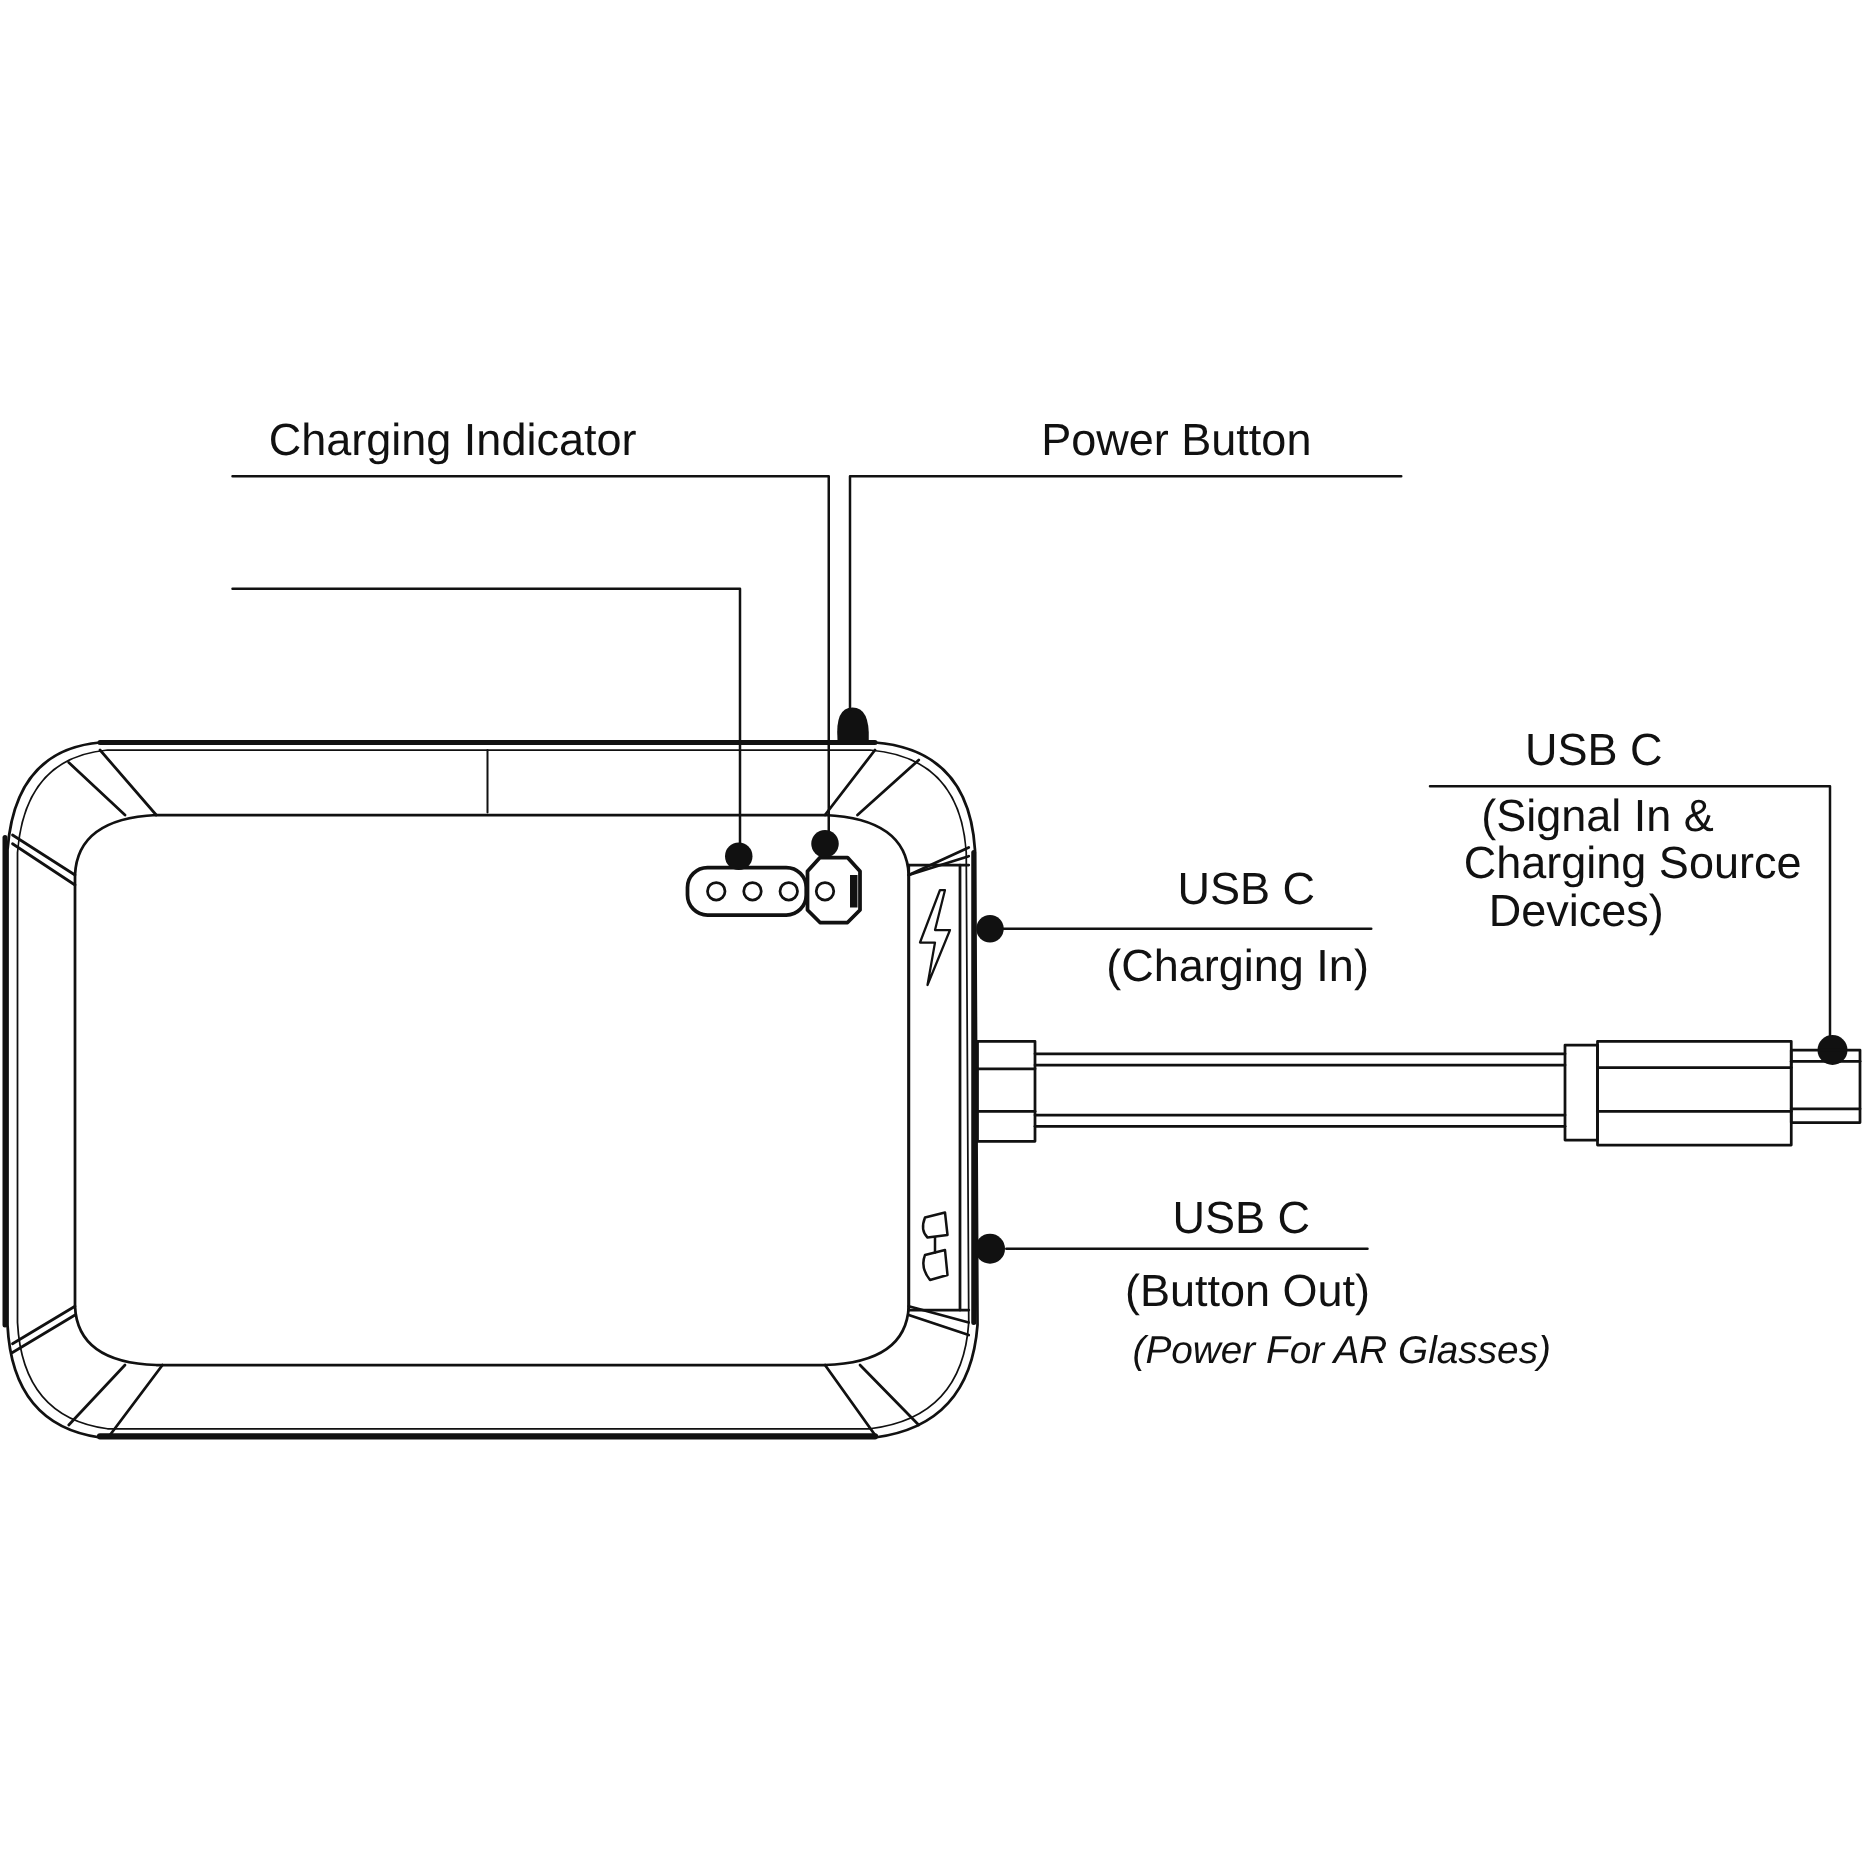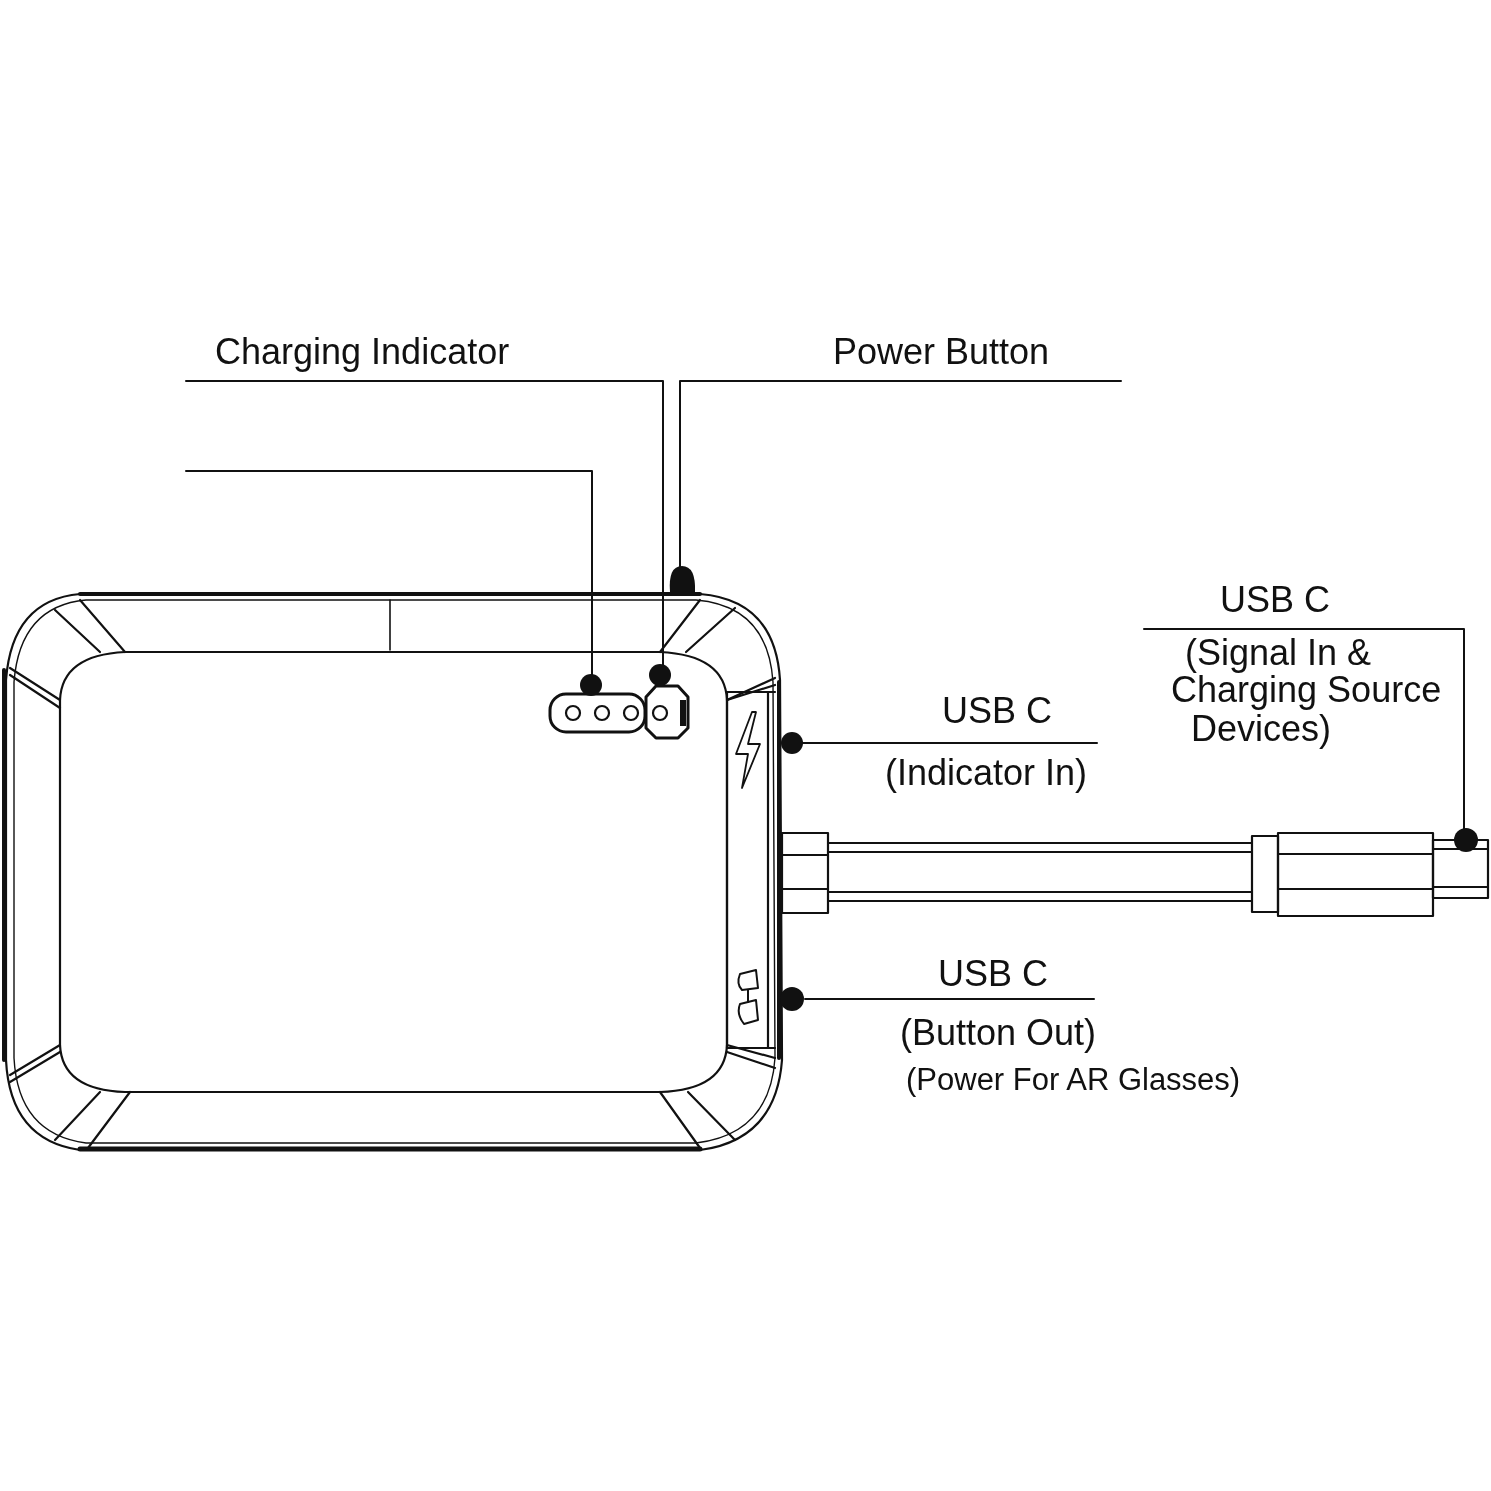--- a/index.html
+++ b/index.html
@@ -7,21 +7,21 @@
     .stage { position: absolute; left: 0; top: 0; width: 1491px; height: 1293px; }
     svg.drawing { position: absolute; left: 0; top: 0; }
     .label {
       position: absolute;
       font-family: "Liberation Sans", "DejaVu Sans", sans-serif;
       color: #111111;
       white-space: nowrap;
       line-height: 1;
     }
     .lg { font-size: 36px; }
-    .sm { font-size: 31px; }
+    .sm { font-size: 31px; font-style: italic; }
   </style>
 </head>
 <body>
 
 <div class="stage">
 
   <svg class="drawing" width="1491" height="1491" viewBox="0 0 1491 1491" fill="none" stroke="#111" stroke-width="2.2" stroke-linejoin="round" stroke-linecap="round">
 
     <g>
       <path d="M80,594 L700,594 Q775,600 780,680 L782,1060 Q776,1140 700,1150 L80,1150 Q10,1140 6,1060 L6,680 Q12,600 80,594 Z"></path>
@@ -126,19 +126,19 @@
 
   <div class="label lg" style="left:215px; top:334px;">Charging Indicator</div>
   <div class="label lg" style="left:833px; top:334px;text-align:center;">Power Button</div>
 
   <div class="label lg" style="left:1220px; top:582px;">USB C</div>
   <div class="label lg" style="left:1185px; top:635px;">(Signal In &amp;</div>
   <div class="label lg" style="left:1171px; top:672px;">Charging Source</div>
   <div class="label lg" style="left:1191px; top:711px;">Devices)</div>
 
   <div class="label lg" style="left:942px; top:693px;">USB C</div>
-  <div class="label lg" style="left:885px; top:755px;">(Indicator In)</div>
+  <div class="label lg" style="left:885px; top:755px;">(Charging In)</div>
 
   <div class="label lg" style="left:938px; top:956px;">USB C</div>
   <div class="label lg" style="left:900px; top:1015px;">(Button Out)</div>
   <div class="label sm" style="left:906px; top:1064px;">(Power For  AR Glasses)</div>
 
 </div>
 
 </body></html>

